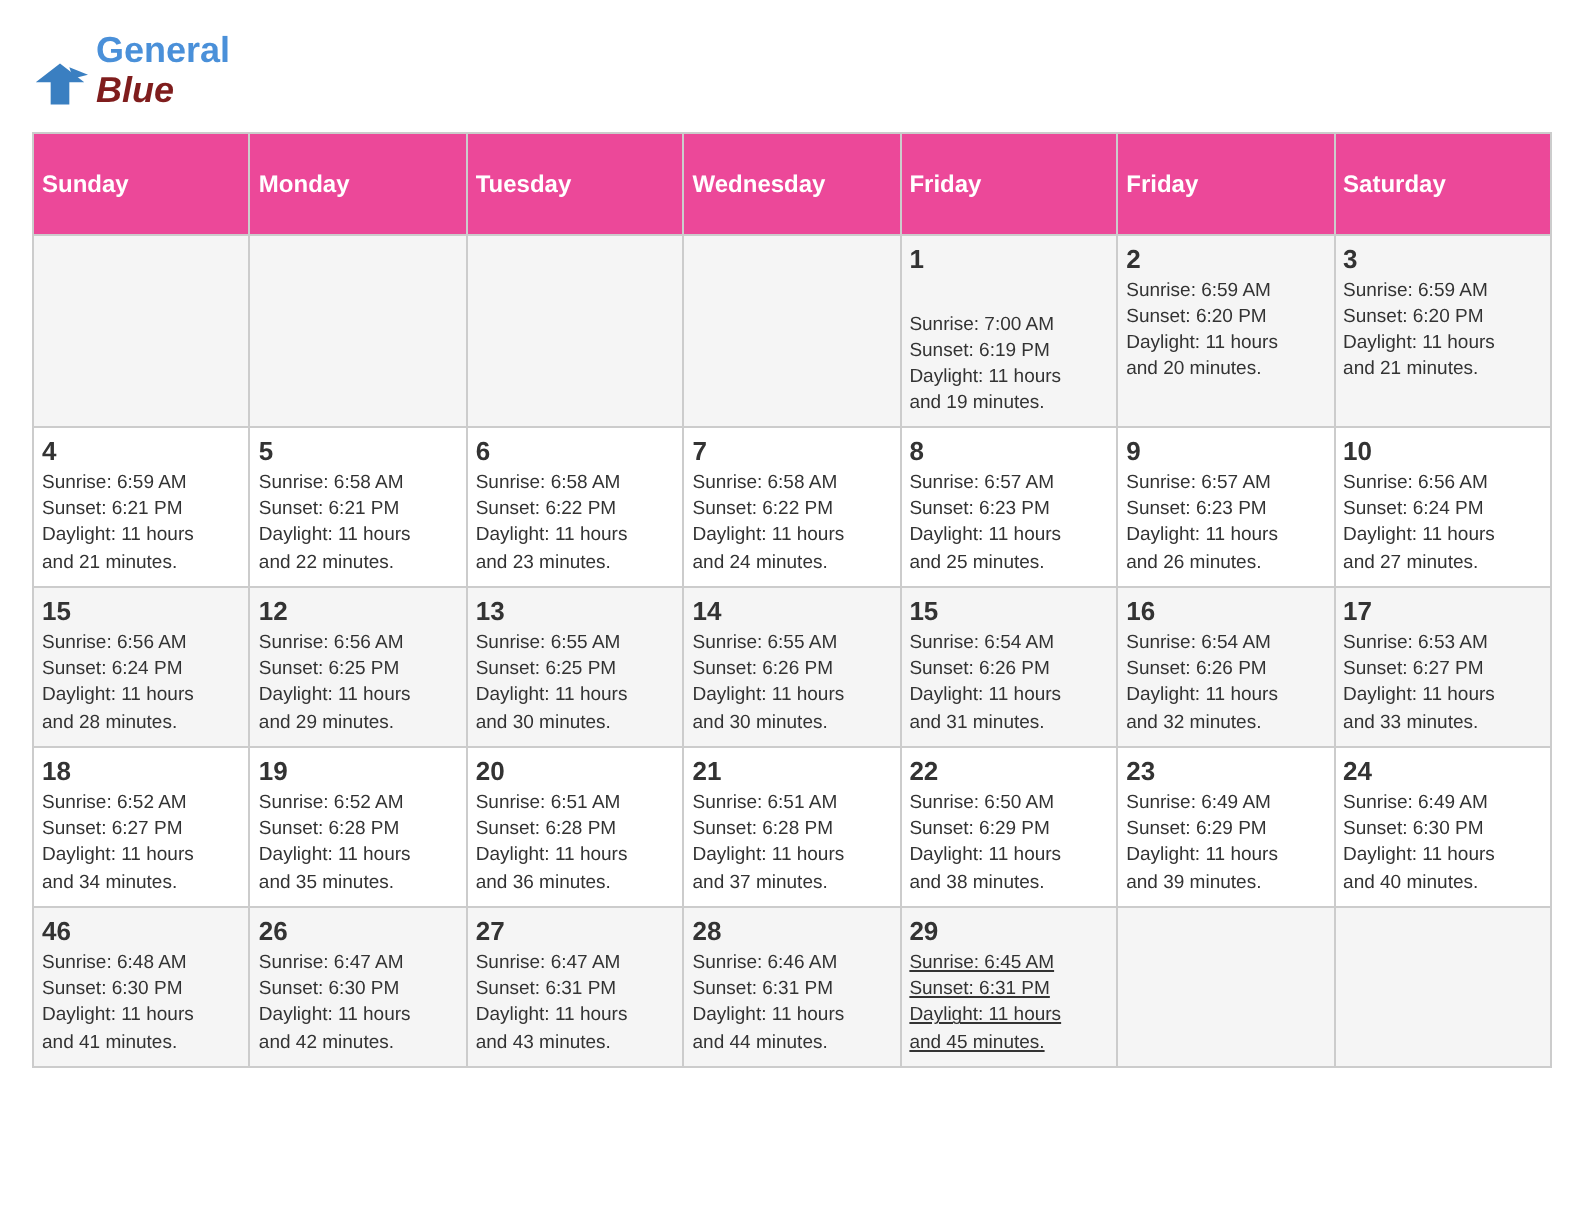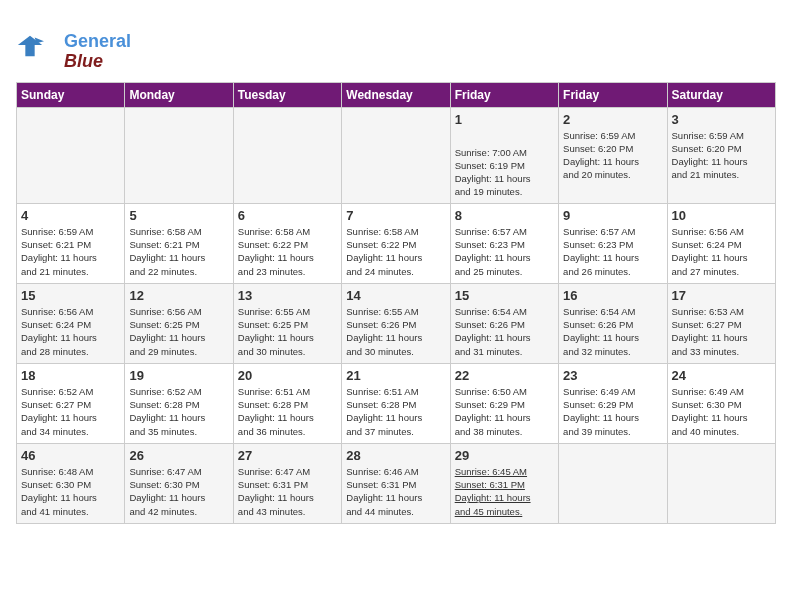--- a/index.html
+++ b/index.html
@@ -11,23 +11,22 @@
       padding: 16px;
     }
     .header-area {
       display: flex;
       align-items: flex-start;
       justify-content: space-between;
       margin-bottom: 10px;
     }
     .logo {
       display: flex;
-      align-items: flex-start;
-      gap: 20px;
-      margin-top: 16px;
+      align-items: flex-end;
+      gap: 4px;
     }
     .logo-text {
       font-size: 18px;
       font-weight: bold;
       color: #333;
       line-height: 1.1;
     }
     .logo-text span {
       color: #4a90d9;
     }
@@ -46,25 +45,25 @@
     .subtitle {
       font-size: 14px;
       color: #555;
     }
     table {
       width: 100%;
       border-collapse: collapse;
       table-layout: fixed;
     }
     th {
-      background-color: #701a75;
+      background-color: #ec4899;
       color: #fff;
       font-size: 12px;
       font-weight: bold;
-      padding: 5px 4px;
+      padding: 18px 4px;
       text-align: left;
       border: 1px solid #ccc;
     }
     td {
       vertical-align: top;
       border: 1px solid #ccc;
       padding: 4px 4px;
       font-size: 10px;
       color: #333;
       height: 80px;

